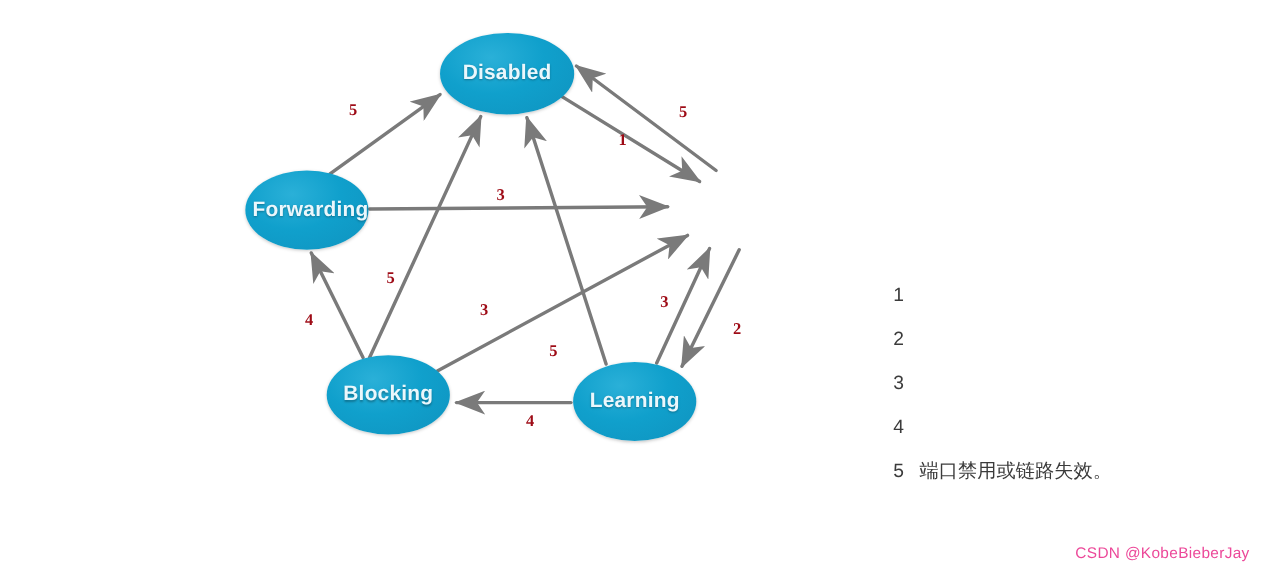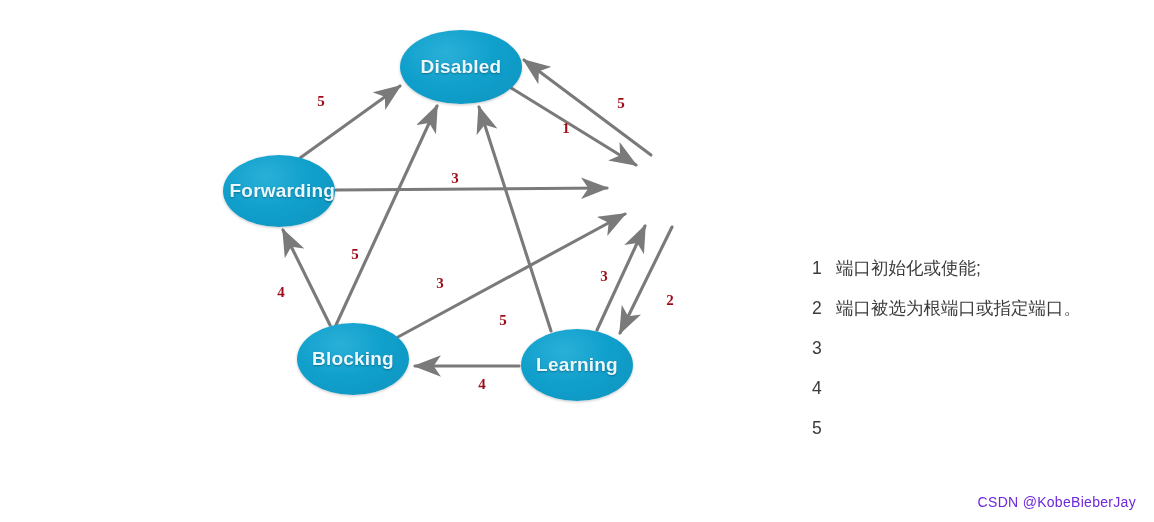--- a/index.html
+++ b/index.html
@@ -94,21 +94,21 @@
   }
   .legend-text {
     color: #3b3b3b;
   }
 
   
   #watermark {
     position: absolute;
     right: 18px;
     bottom: 12px;
-    color: #6d28d9;
+    color: #ec4899;
     font-size: 14px;
     letter-spacing: 0.3px;
     white-space: nowrap;
   }
 </style>
 </head>
 <body>
 
 <div id="page">
 
@@ -173,32 +173,31 @@
     <span class="edge-label" style="left:440px; top:283px;">3</span>
     <span class="edge-label" style="left:503px; top:320px;">5</span>
     <span class="edge-label" style="left:604px; top:276px;">3</span>
     <span class="edge-label" style="left:670px; top:300px;">2</span>
     <span class="edge-label" style="left:482px; top:384px;">4</span>
   </div>
 
   <div id="legend">
     <div class="legend-row">
       <span class="legend-num">1</span>
-      <span class="legend-text">端口初始化或使能;</span>
     </div>
     <div class="legend-row">
       <span class="legend-num">2</span>
-      <span class="legend-text">端口被选为根端口或指定端口。</span>
     </div>
     <div class="legend-row">
       <span class="legend-num">3</span>
     </div>
     <div class="legend-row">
       <span class="legend-num">4</span>
     </div>
     <div class="legend-row">
       <span class="legend-num">5</span>
+      <span class="legend-text">端口禁用或链路失效。</span>
     </div>
   </div>
 
   <div id="watermark">CSDN @KobeBieberJay</div>
 
 </div>
 
 </body></html>

